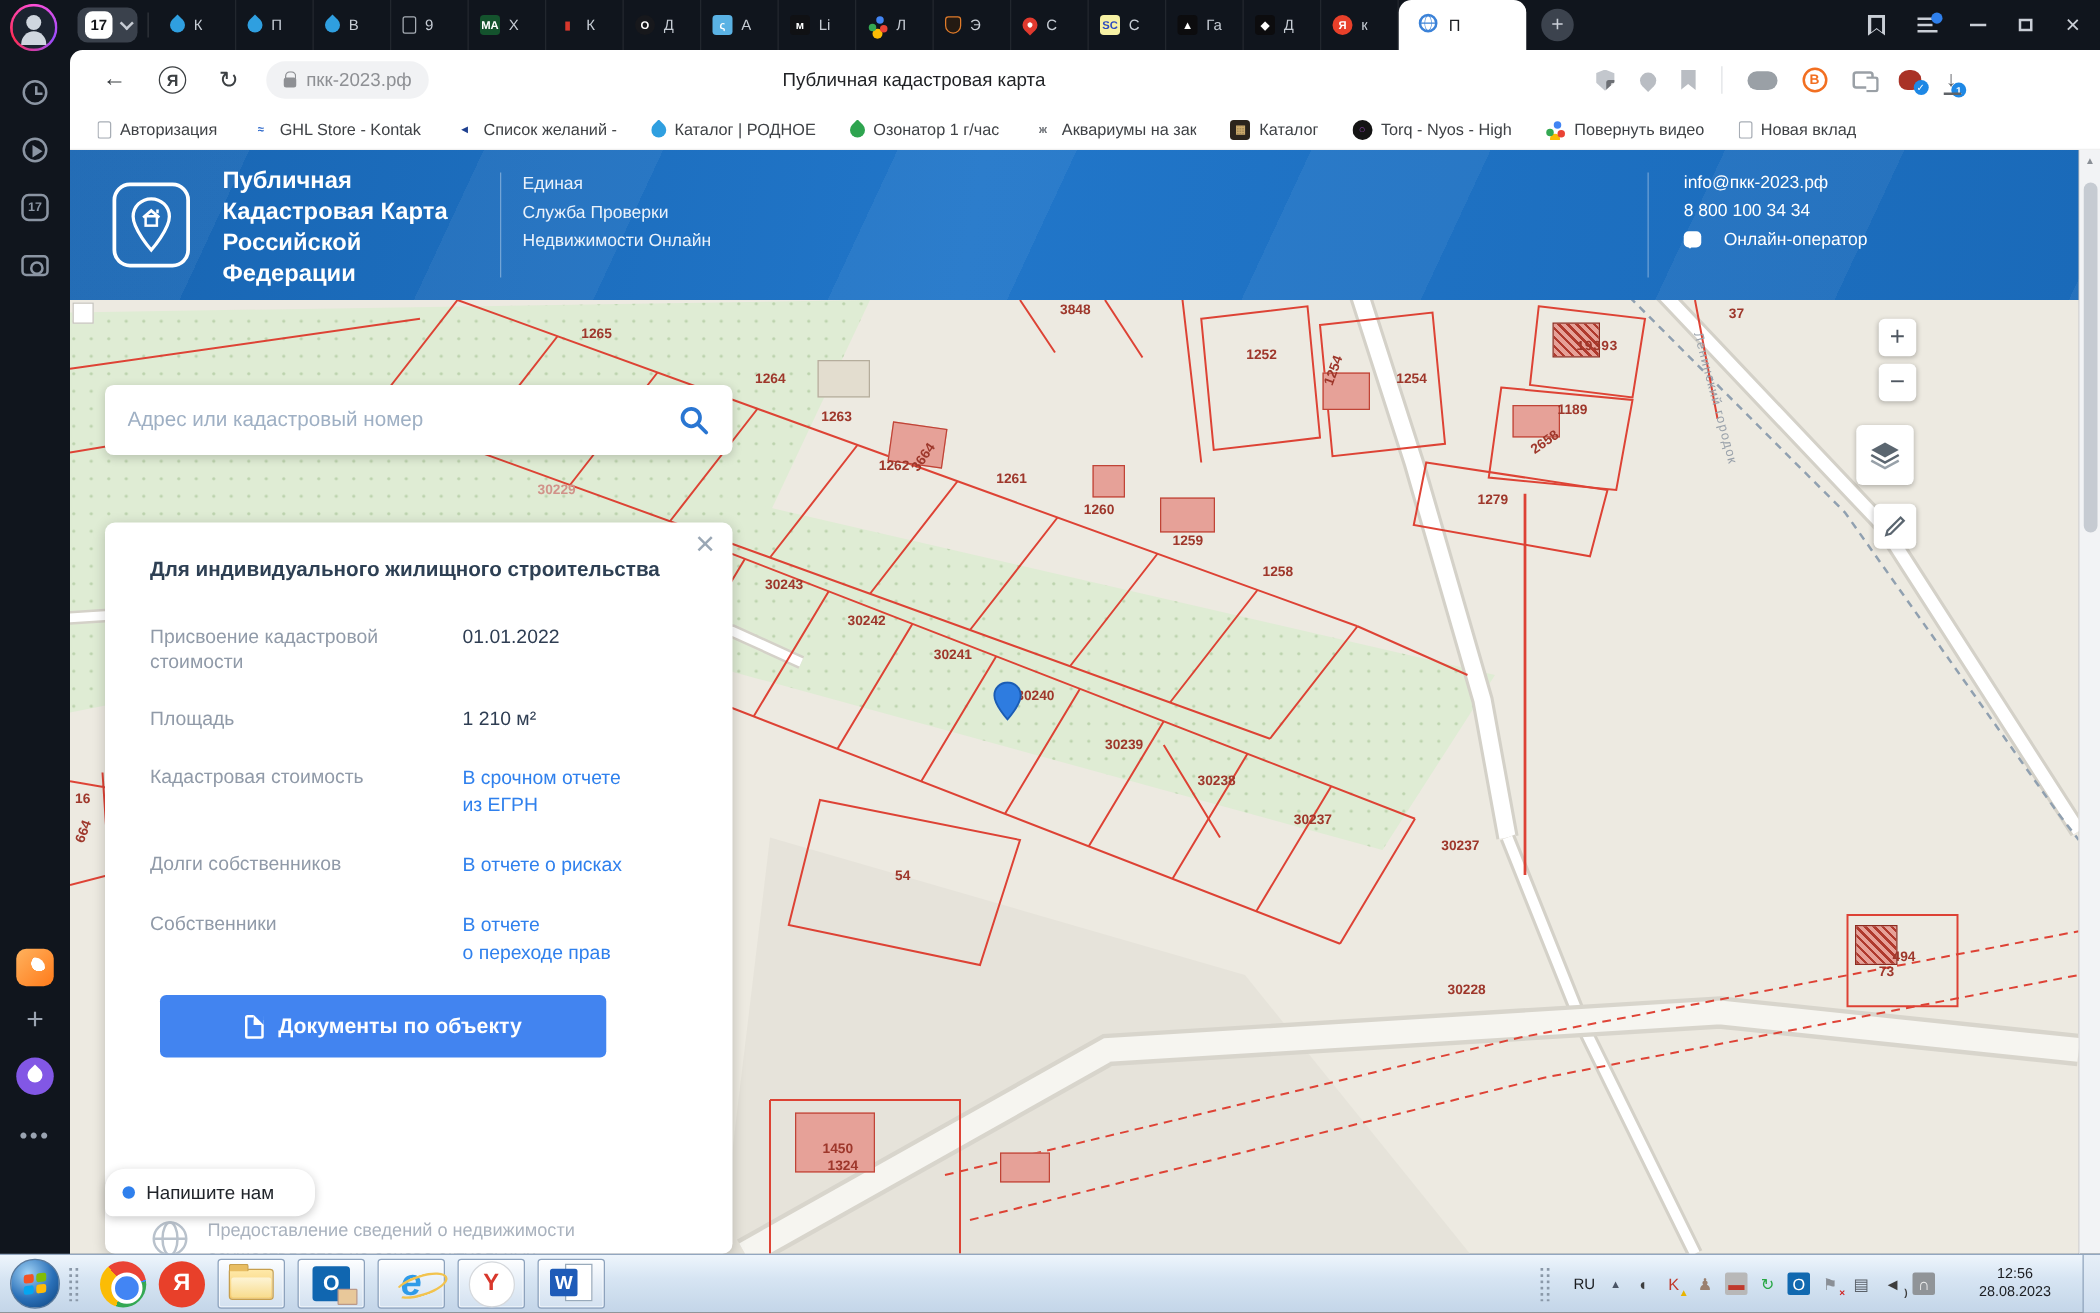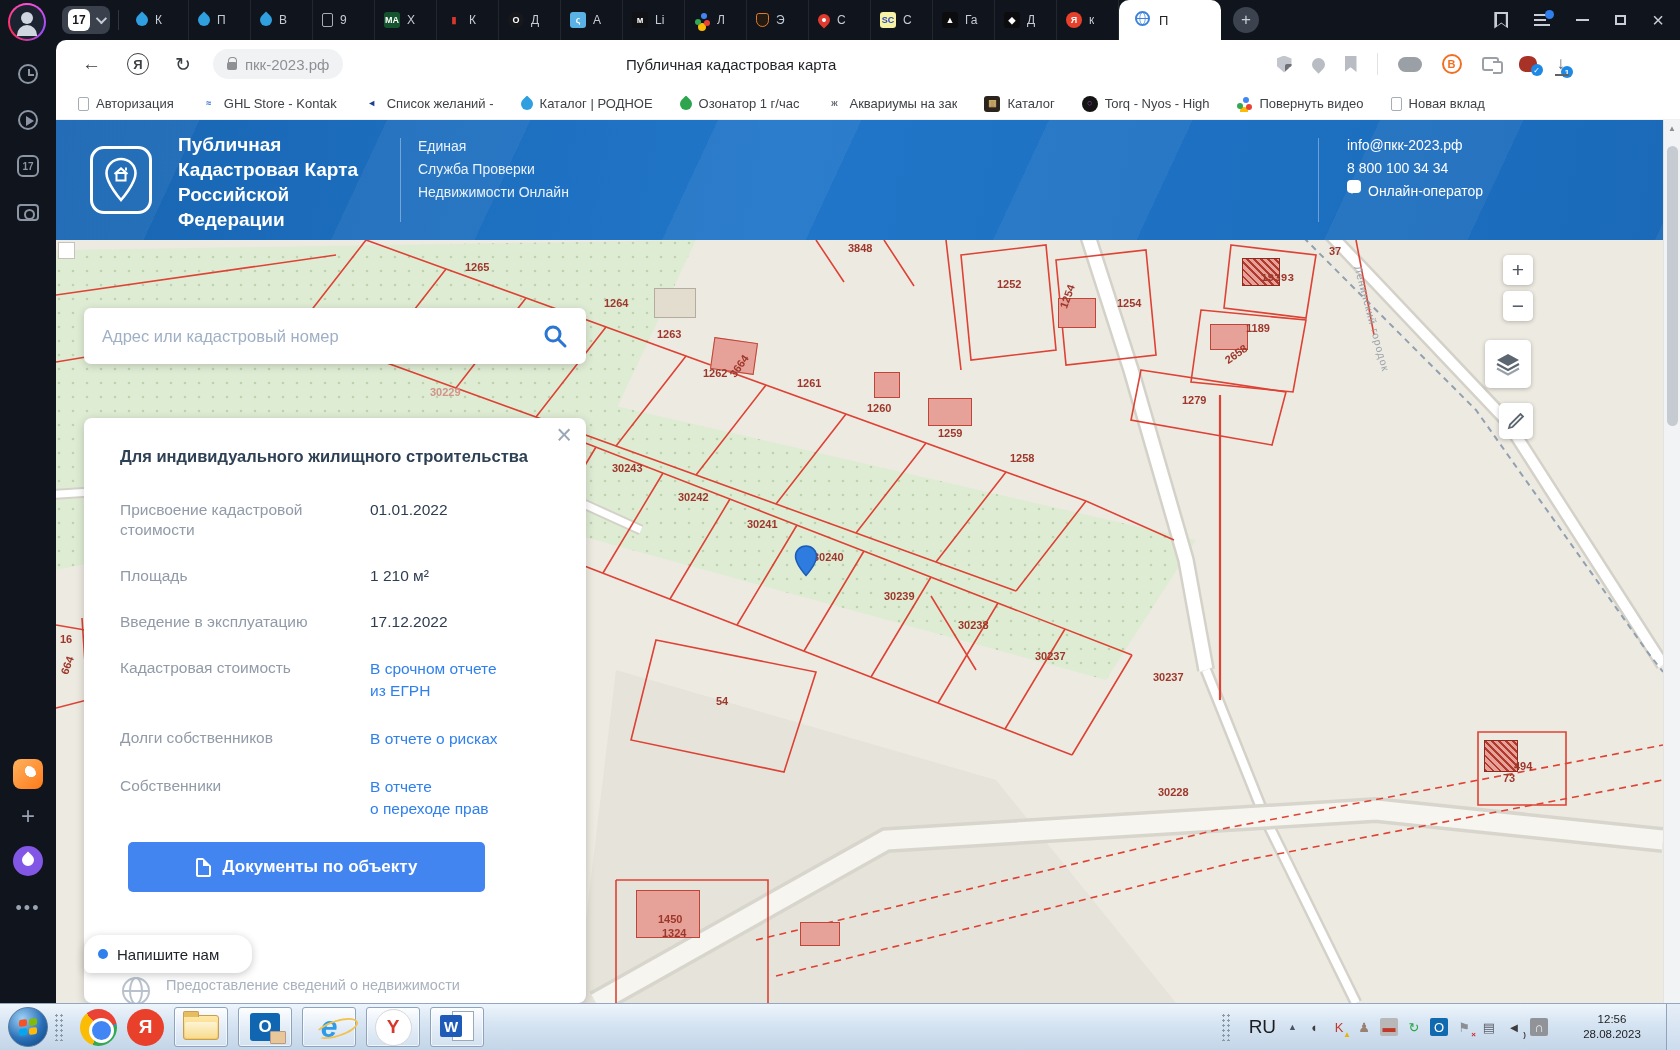--- a/index.html
+++ b/index.html
@@ -127,21 +127,21 @@
   #siteheader{position:absolute;left:56px;top:120px;width:1607px;height:120px;z-index:20;
       background:linear-gradient(100deg,#1865b2,#2176c9 45%,#1a6ab9);overflow:hidden}
   #siteheader::before{content:"";position:absolute;inset:0;
       background:repeating-linear-gradient(115deg,rgba(255,255,255,.05) 0 130px,rgba(255,255,255,0) 130px 300px)}
   #logosq{position:absolute;left:34px;top:26px;width:62px;height:68px;border:3px solid #fff;border-radius:14px;
           display:flex;align-items:center;justify-content:center}
   .hdr-title{position:absolute;left:122px;top:12px;color:#fff;font-size:19px;font-weight:bold;line-height:25px}
   .hdr-div{position:absolute;top:18px;bottom:18px;width:1px;background:rgba(255,255,255,.35)}
   .hdr-service{position:absolute;left:362px;top:15px;color:#eaf2fb;font-size:14px;line-height:23px}
   .hdr-contacts{position:absolute;left:1291px;top:14px;color:#fff;font-size:14px;line-height:23px}
-  .op-row{display:flex;align-items:flex-start;gap:7px}
+  .op-row{display:flex;align-items:center;gap:18px}
   .chatsq{width:14px;height:13px;background:#fff;border-radius:4px;position:relative}
   .chatsq::after{content:"";position:absolute;left:2px;bottom:-4px;border:3px solid transparent;border-top:4px solid #fff}
 
   
   #map{position:absolute;left:56px;top:240px;width:1607px;height:763px;background:#edeae1;overflow:hidden;z-index:10}
   #mapsvg{position:absolute;inset:0}
   .mlabel{position:absolute;font-size:11px;font-weight:bold;color:#9e372b;white-space:nowrap;z-index:3}
   .mlabel.muted{color:#d1938a}
   .mlabel.street{color:#99a1aa;font-weight:normal;font-size:10.5px;letter-spacing:1px}
   .bld{position:absolute;z-index:2}
@@ -227,21 +227,21 @@
       background:#e8c89a;border:1px solid #b98;border-radius:1px}
   .app-ie{font-size:30px;font-weight:bold;font-style:italic;color:#2f9be8;position:relative;line-height:1}
   .app-ie::after{content:"";position:absolute;left:-6px;top:8px;width:40px;height:13px;
       border:2.5px solid #f2c34e;border-radius:50%;transform:rotate(-18deg);border-left-color:transparent}
   .app-word{width:34px;height:32px;position:relative;display:flex;align-items:center}
   .app-word .wpage{position:absolute;right:0;top:0;width:22px;height:30px;background:#fff;border:1px solid #9ab}
   .app-word .wsq{position:absolute;left:0;top:4px;width:22px;height:22px;background:#1e5bb8;color:#fff;
       font-weight:bold;font-size:15px;display:flex;align-items:center;justify-content:center;border-radius:2px}
   
   #tray{margin-left:auto;display:flex;align-items:center;gap:8px;height:47px;padding-right:0}
-  #tray .lang{font-size:19px;color:#1c1e22;padding:0 4px}
+  #tray .lang{font-size:12px;color:#1c1e22;padding:0 4px}
   #tray .tri{font-size:9px;color:#4a5precision566}
   .tray-ic{width:18px;height:18px;display:flex;align-items:center;justify-content:center;
       font-size:13px;position:relative;border-radius:2px;flex:none}
   .tray-ic .badge{position:absolute;right:-3px;bottom:-3px;font-size:8px;font-weight:bold}
   #clock{width:92px;text-align:center;font-size:11.5px;color:#1c1e22;line-height:15px;margin-left:10px}
   #showdesk{width:14px;height:47px;border-left:1px solid #8fa3bc;background:linear-gradient(#e6eef7,#ccdcee);flex:none}
 </style>
 </head>
 <body>
 
@@ -523,21 +523,21 @@
       <span class="mlabel" style="left: 882px; top: 187px;">1259</span>
       <span class="mlabel" style="left: 954px; top: 212px;">1258</span>
       <span class="mlabel" style="left: 792px; top: 2px;">3848</span>
       <span class="mlabel" style="left: 941px; top: 38px;">1252</span>
       <span class="mlabel" style="left: 1007px; top: 62px; transform: rotate(-70deg); transform-origin: left center;">1254</span>
       <span class="mlabel" style="left: 1061px; top: 57px;">1254</span>
       <span class="mlabel" style="left: 1205px; top: 32px; font-family: Liberation Mono, monospace;">19393</span>
       <span class="mlabel" style="left: 1190px; top: 82px;">1189</span>
       <span class="mlabel" style="left: 1170px; top: 115px; transform: rotate(-35deg); transform-origin: left center;">2658</span>
       <span class="mlabel" style="left: 1126px; top: 154px;">1279</span>
-      <span class="mlabel" style="left: 1273px; top: 5px;">37</span>
+      <span class="mlabel" style="left: 1299px; top: 5px; padding-left: 28px;">37</span>
       <span class="mlabel muted" style="left: 374px; top: 146px;">30229</span>
       <span class="mlabel" style="left: 556px; top: 222px;">30243</span>
       <span class="mlabel" style="left: 622px; top: 251px;">30242</span>
       <span class="mlabel" style="left: 691px; top: 278px;">30241</span>
       <span class="mlabel" style="left: 757px; top: 311px;">30240</span>
       <span class="mlabel" style="left: 828px; top: 350px;">30239</span>
       <span class="mlabel" style="left: 902px; top: 379px;">30238</span>
       <span class="mlabel" style="left: 979px; top: 410px;">30237</span>
       <span class="mlabel" style="left: 1097px; top: 431px;">30237</span>
       <span class="mlabel" style="left: 660px; top: 455px;">54</span>
@@ -596,24 +596,20 @@
     <div id="panel-close">×</div>
     <div id="panel-title">Для индивидуального жилищного строительства</div>
     <div id="panel-rows">
         <div class="prow">
           <div class="plabel">Присвоение кадастровой стоимости</div>
           <div class="pvalue pre">01.01.2022</div>
         </div>
         <div class="prow">
           <div class="plabel">Площадь</div>
           <div class="pvalue pre">1 210 м²</div>
-        </div>
-        <div class="prow">
-          <div class="plabel">Введение в эксплуатацию</div>
-          <div class="pvalue pre">17.12.2022</div>
         </div>
         <div class="prow">
           <div class="plabel">Кадастровая стоимость</div>
           <div class="plink pre">В срочном отчете
 из ЕГРН</div>
         </div>
         <div class="prow">
           <div class="plabel">Долги собственников</div>
           <div class="plink pre">В отчете о рисках</div>
         </div>

